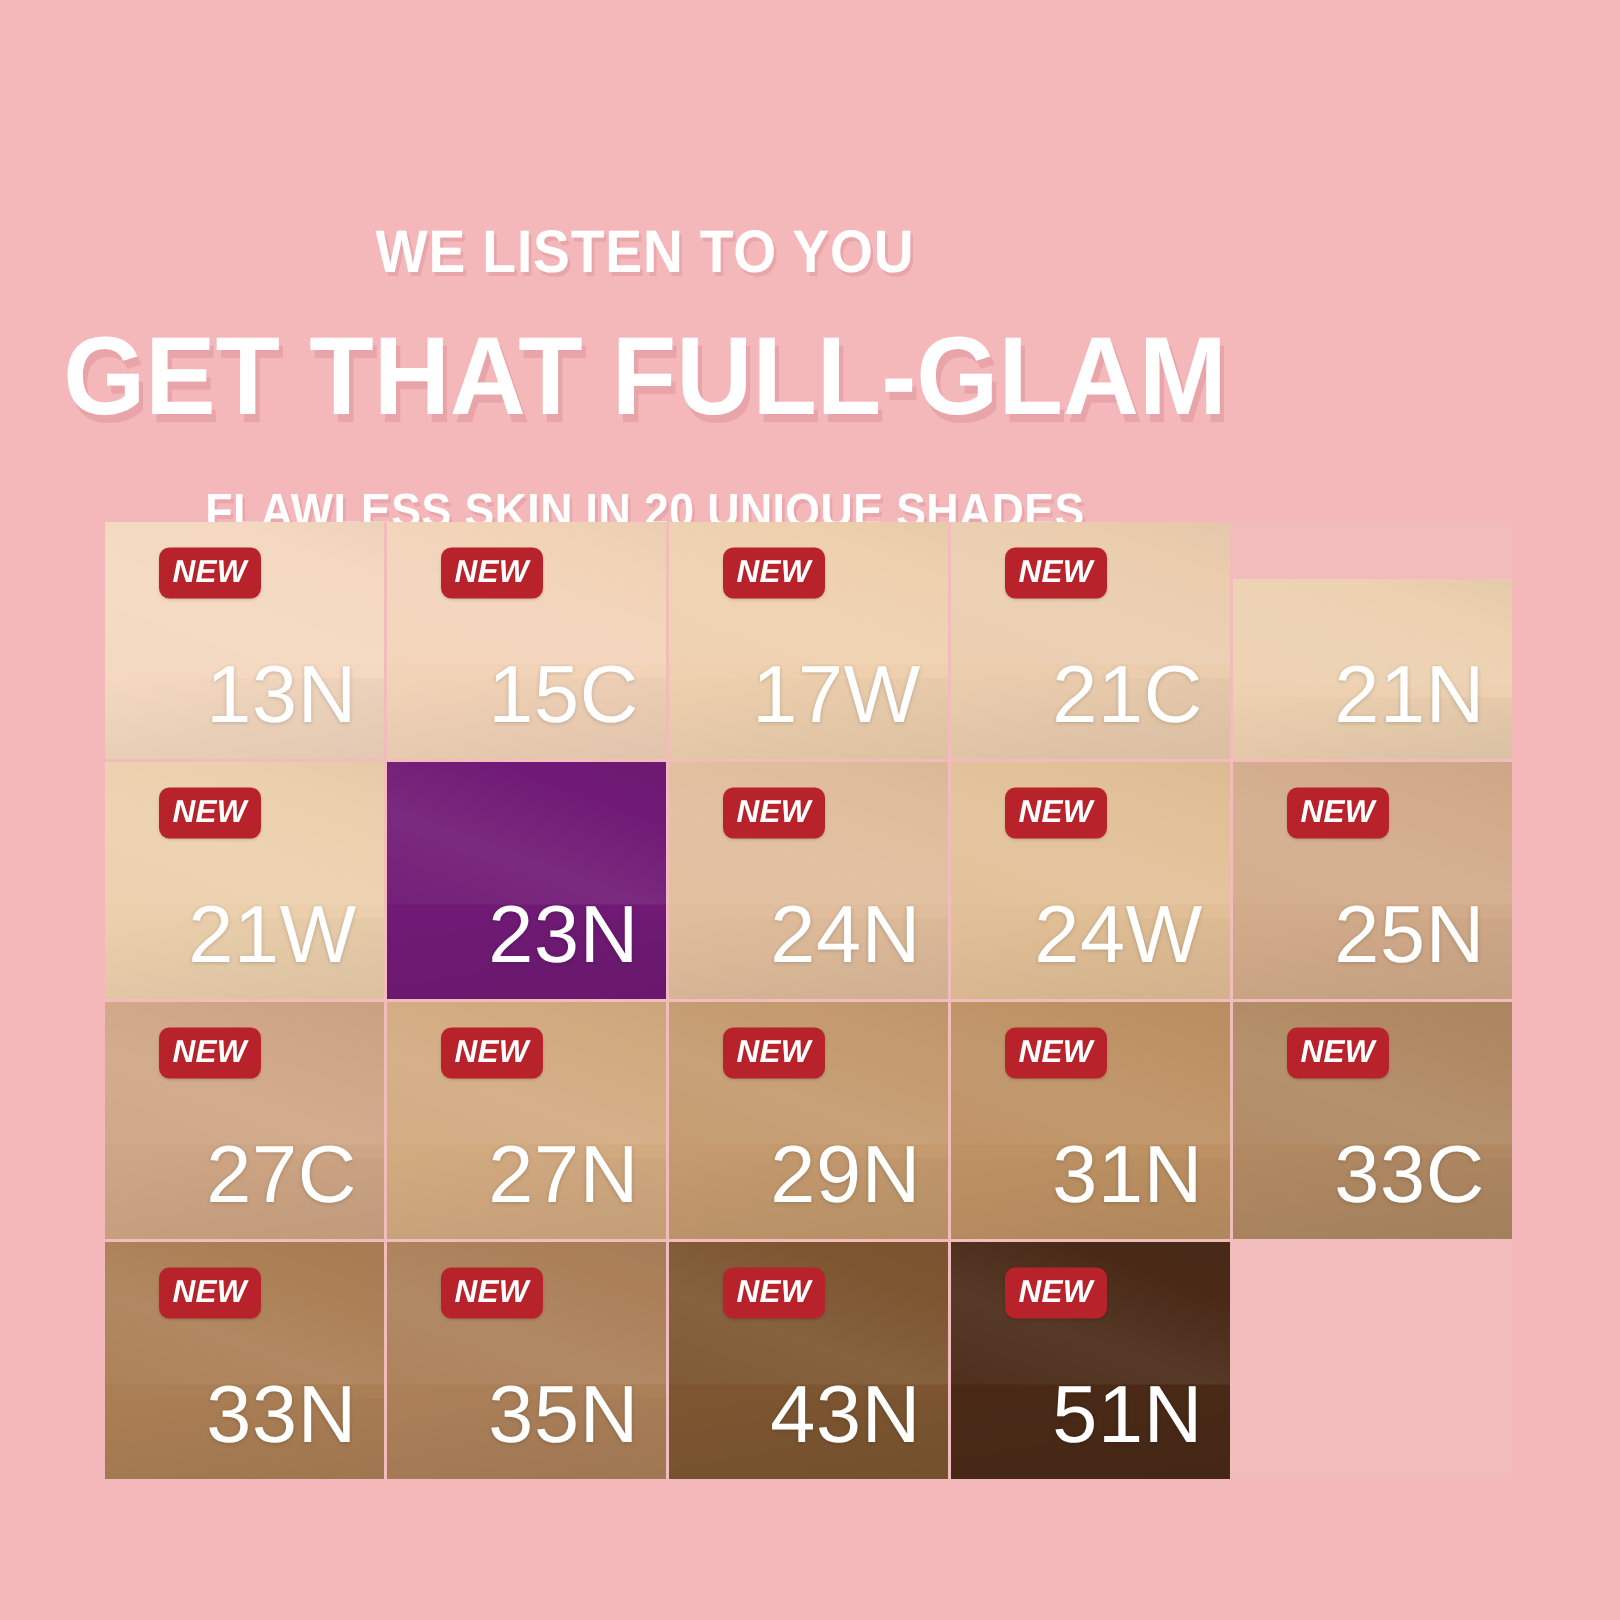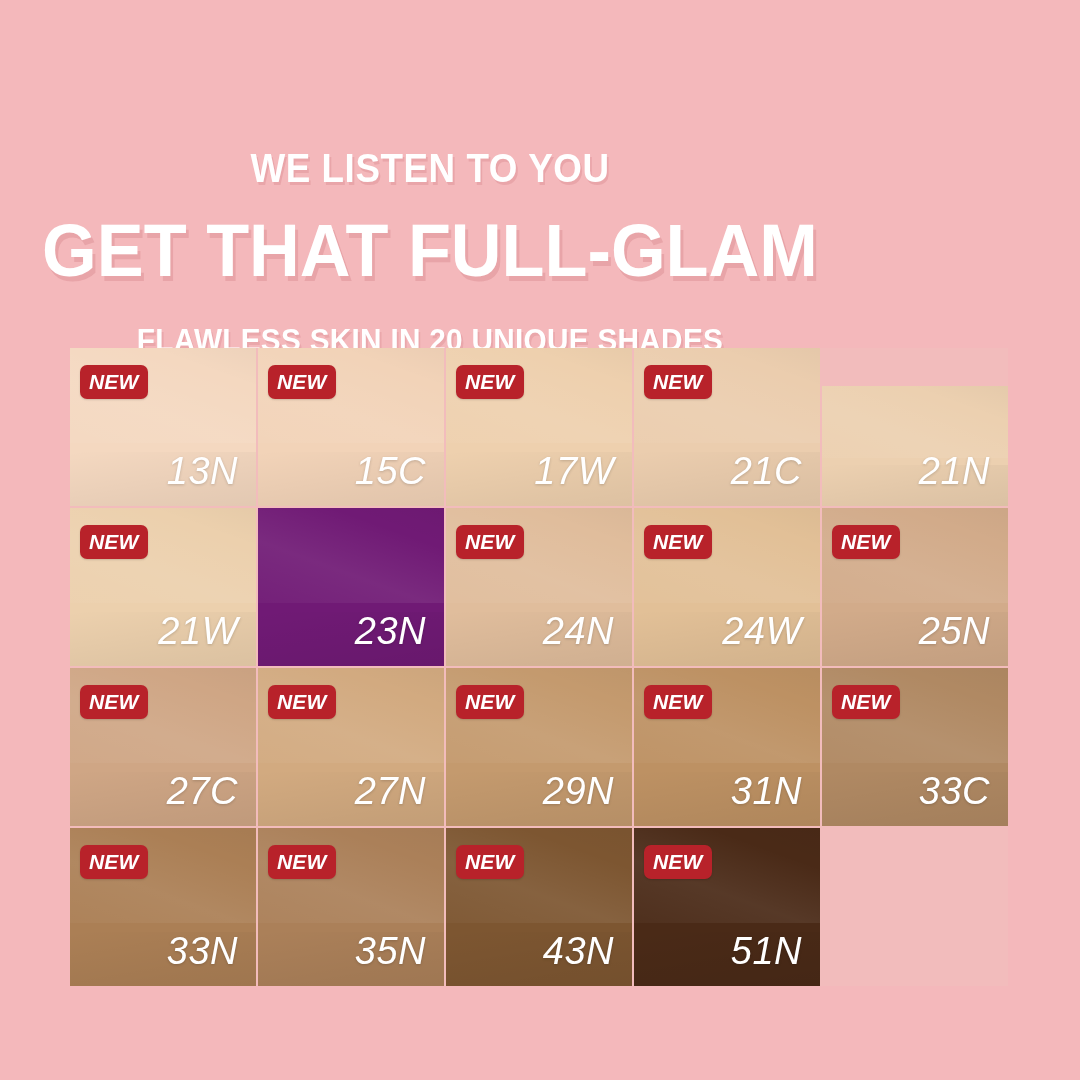--- a/index.html
+++ b/index.html
@@ -101,43 +101,42 @@
     width: 100%;
     height: 46%;
     background: linear-gradient(170deg,
         rgba(255,255,255,0.00) 0%,
         rgba(0,0,0,0.055) 60%,
         rgba(0,0,0,0.085) 100%);
     pointer-events: none;
   }
   .badge {
     position: absolute;
-    left: 10px;
+    left: 36px;
     top: 17px;
     background: #b8222a;
     color: #ffffff;
     font-style: italic;
     font-weight: bold;
     font-size: 21px;
     line-height: 1;
     padding: 6px 9px 7px 9px;
     border-radius: 7px;
     letter-spacing: 0.2px;
     z-index: 3;
     box-shadow: 0 1px 2px rgba(0,0,0,0.15);
     text-align: right;
   }
   .shade-label {
     position: absolute;
     right: 18px;
     bottom: 16px;
     color: #ffffff;
-    font-style: italic;
     font-weight: normal;
-    font-size: 38px;
+    font-size: 54px;
     line-height: 1;
     letter-spacing: 0.5px;
     z-index: 3;
     text-shadow: 0 1px 3px rgba(0,0,0,0.18);
   }
 </style>
 </head>
 <body style="background: rgb(244, 184, 187);">
 
 <div id="header">

